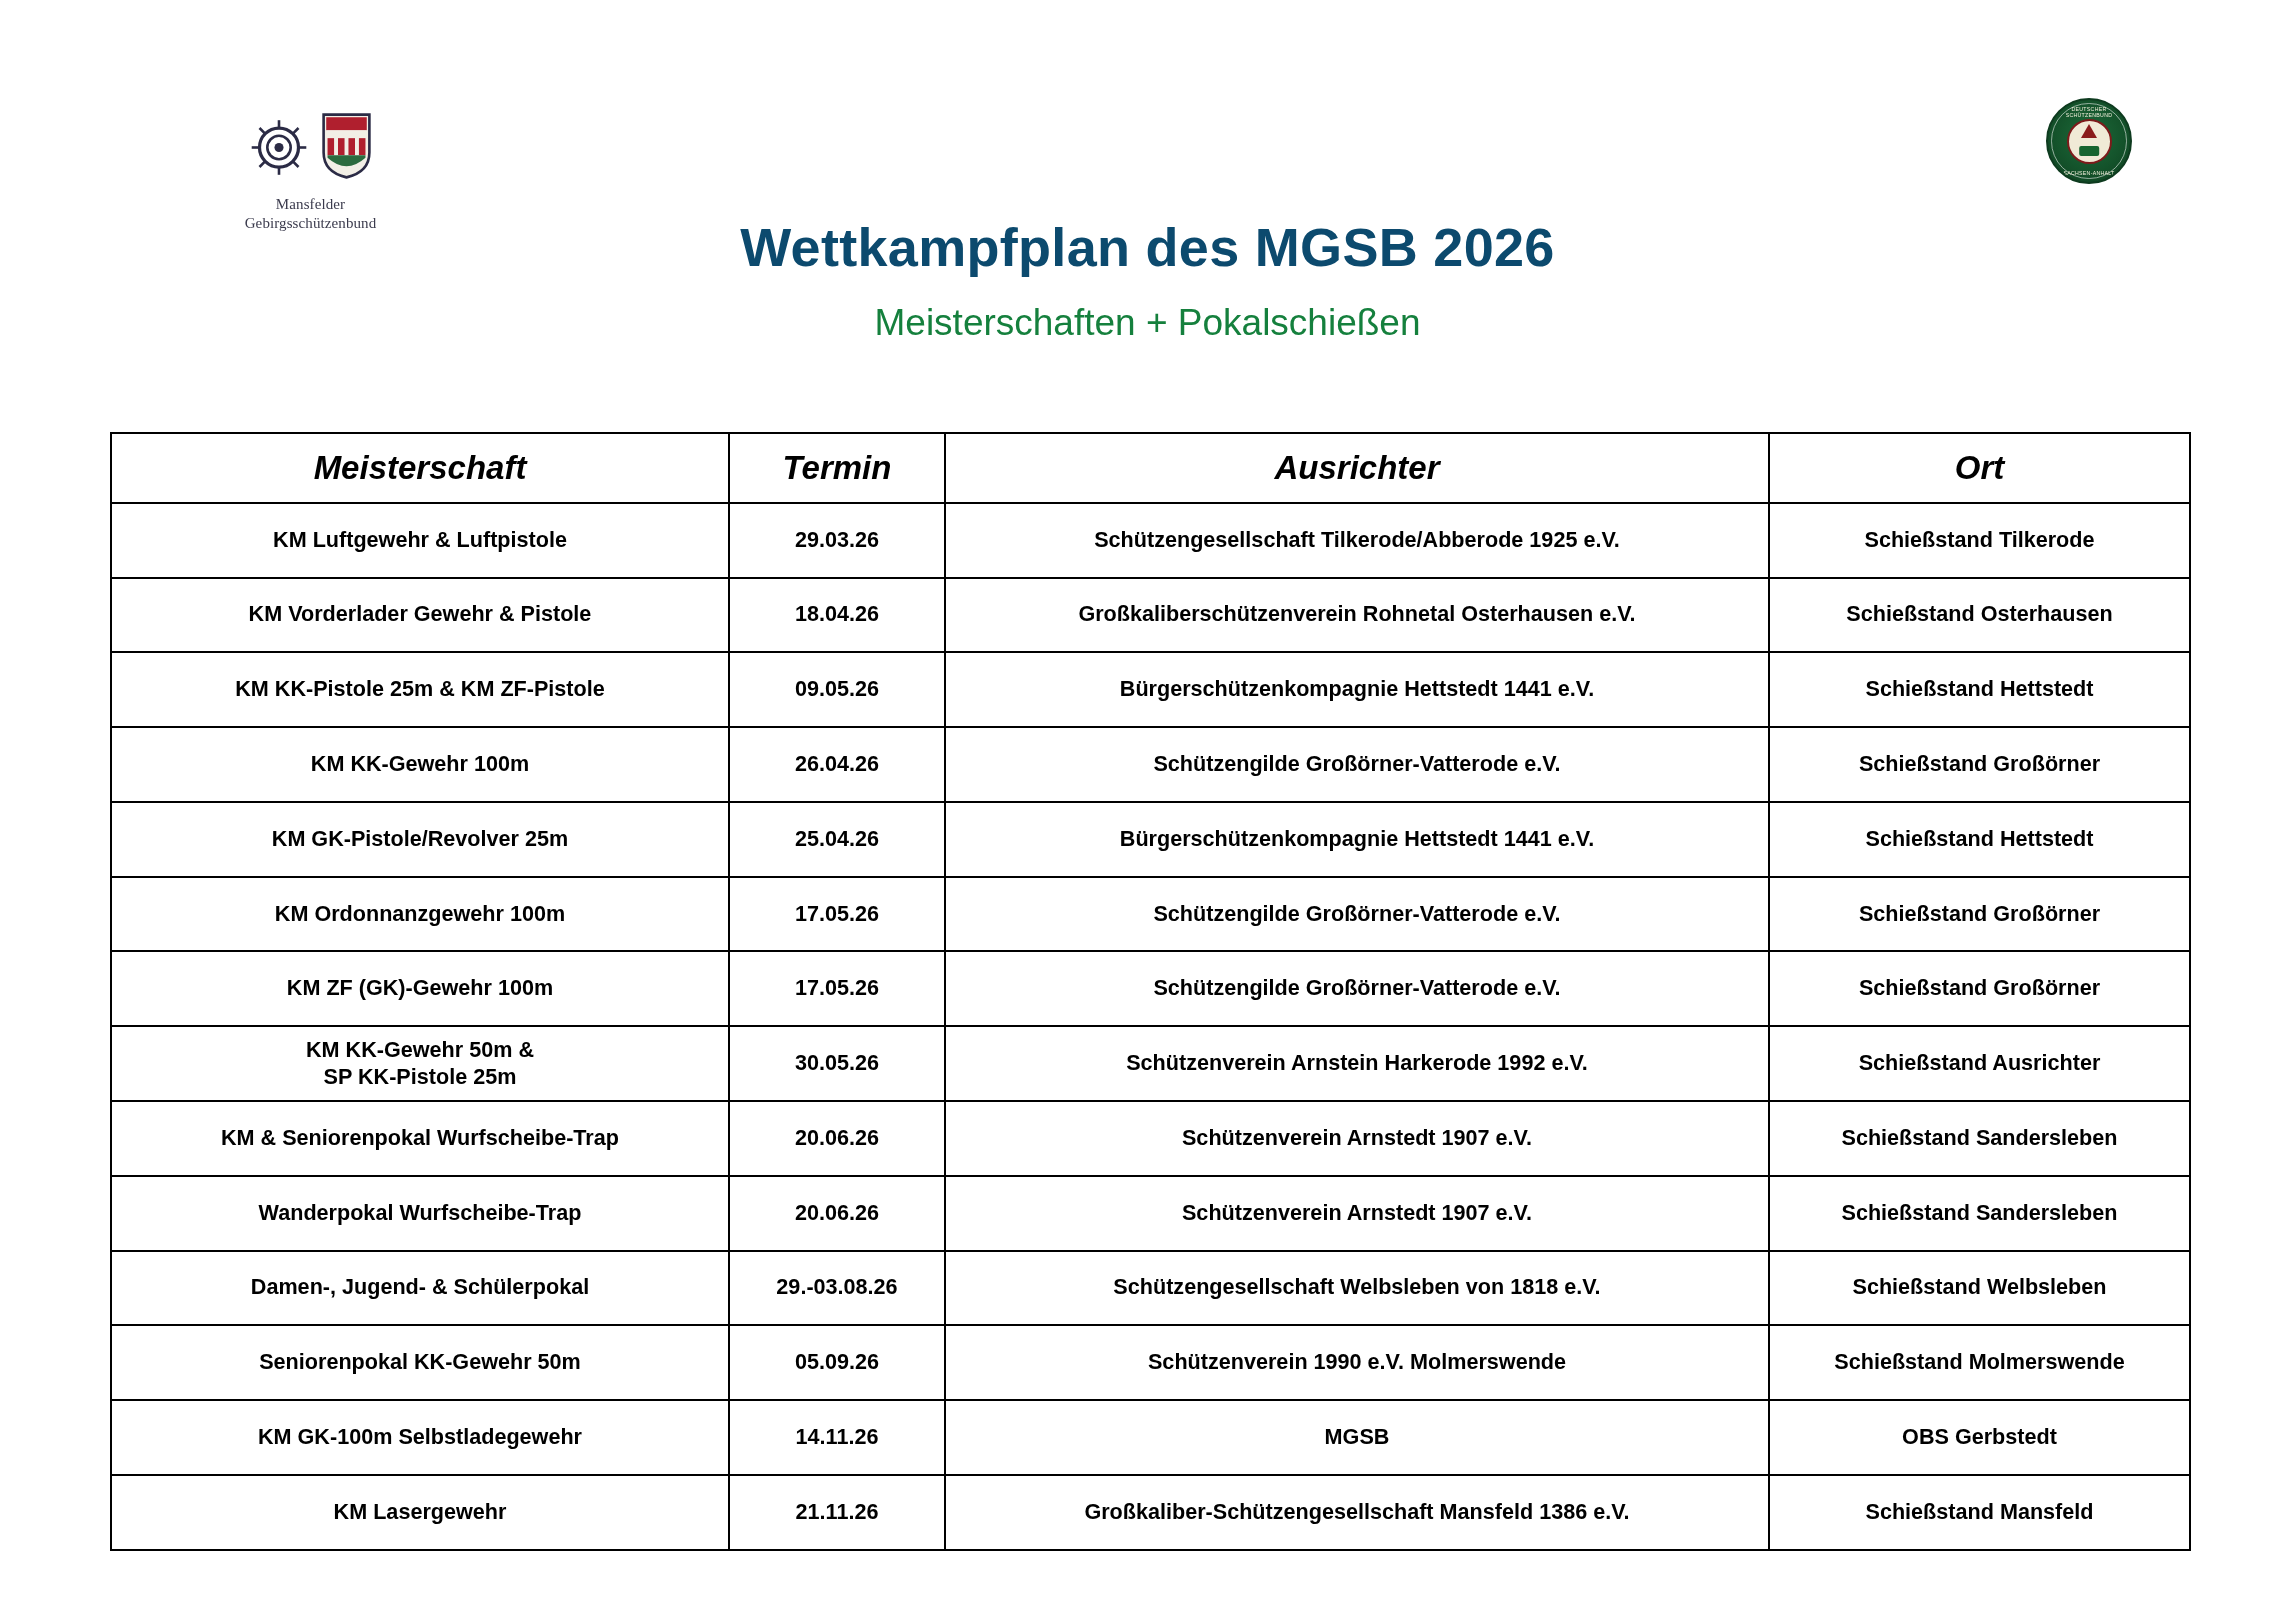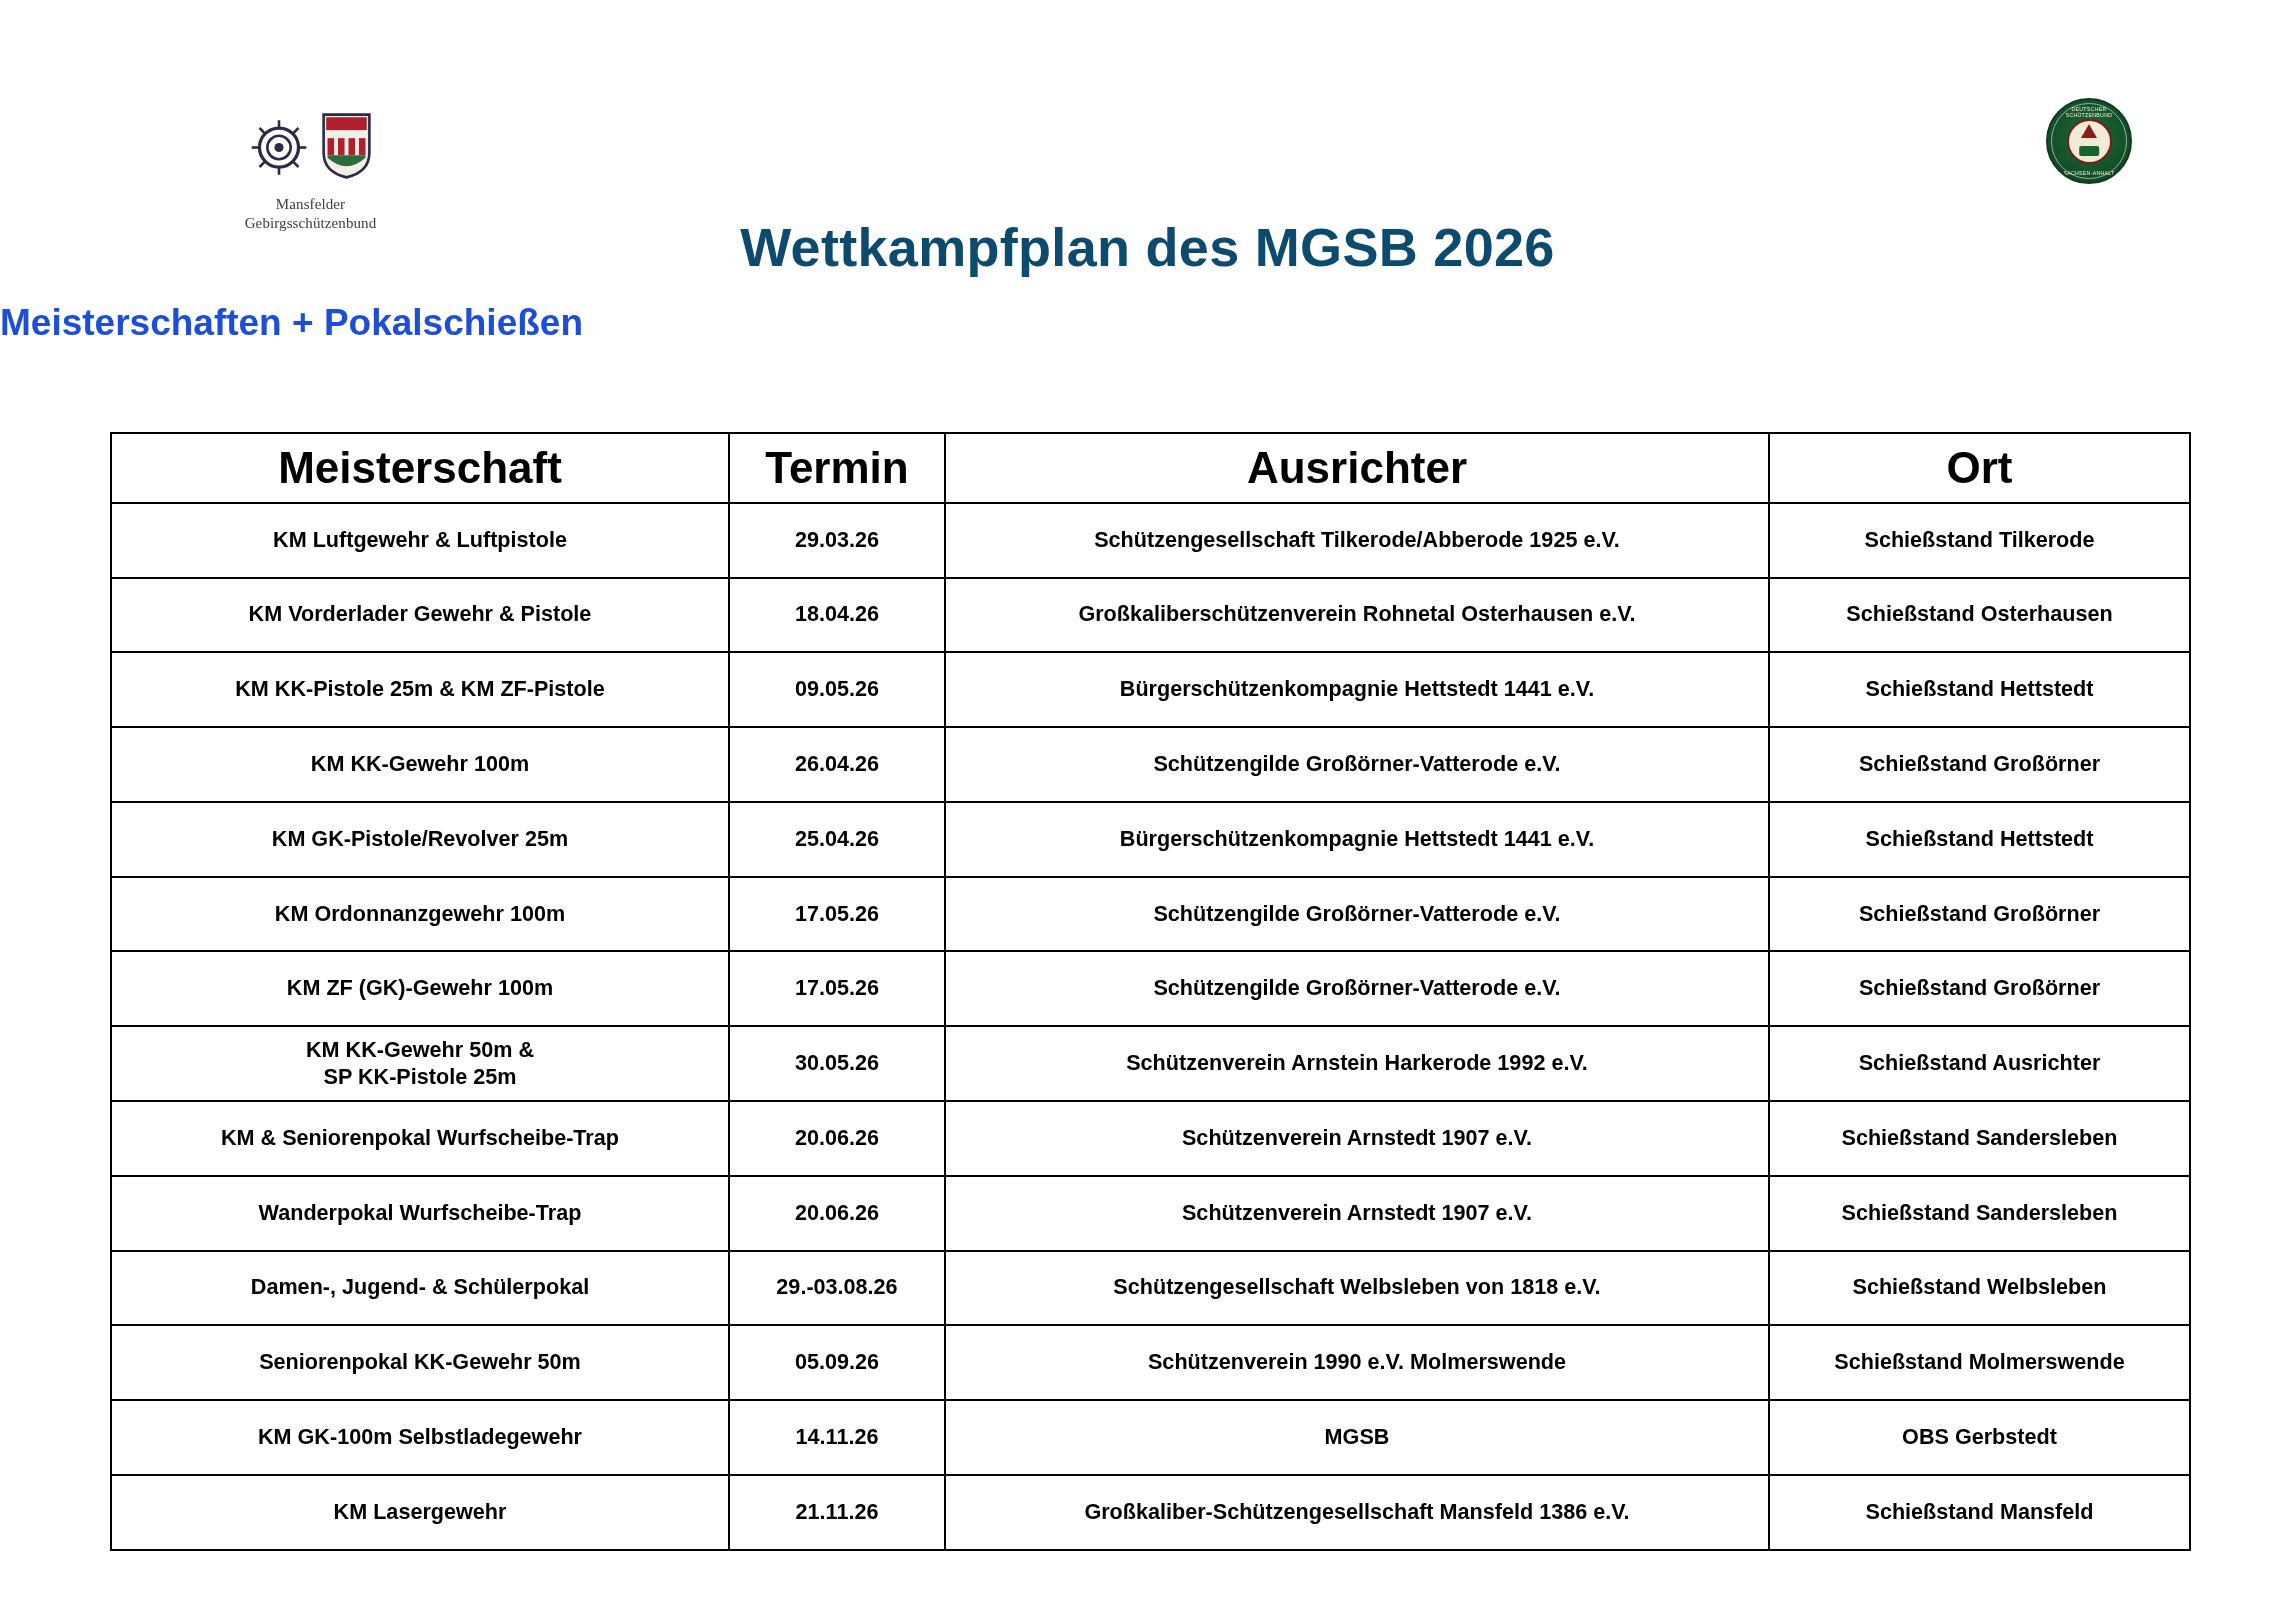--- a/index.html
+++ b/index.html
@@ -130,24 +130,24 @@
     font-size: 54px;
     font-weight: bold;
     color: #0c4a6e;
     letter-spacing: 0.3px;
   }
   .title-sub {
     position: absolute;
     top: 302px;
     left: 0;
     width: 100%;
-    text-align: left;
+    text-align: center;
     font-size: 37px;
-    font-weight: bold;
-    color: #1d4ed8;
+    font-weight: normal;
+    color: #15803d;
   }
 
   
   .table-wrap {
     position: absolute;
     left: 110px;
     top: 432px;
     width: 2080px;
   }
   table.plan {
@@ -156,23 +156,24 @@
     table-layout: fixed;
   }
   table.plan th,
   table.plan td {
     border: 2px solid #000000;
     text-align: center;
     vertical-align: middle;
     font-weight: bold;
   }
   table.plan th {
-    font-size: 44px;
+    font-size: 33px;
     height: 60px;
     padding: 3.9px 5.2px;
+    font-style: italic;
   }
   table.plan td {
     font-size: 21.6px;
     height: 65px;
     padding: 3.9px 6.5px;
     line-height: 1.25;
     margin-top: 16px;
   }
   col.c-disc { width: 618px; }
   col.c-date { width: 216px; }

